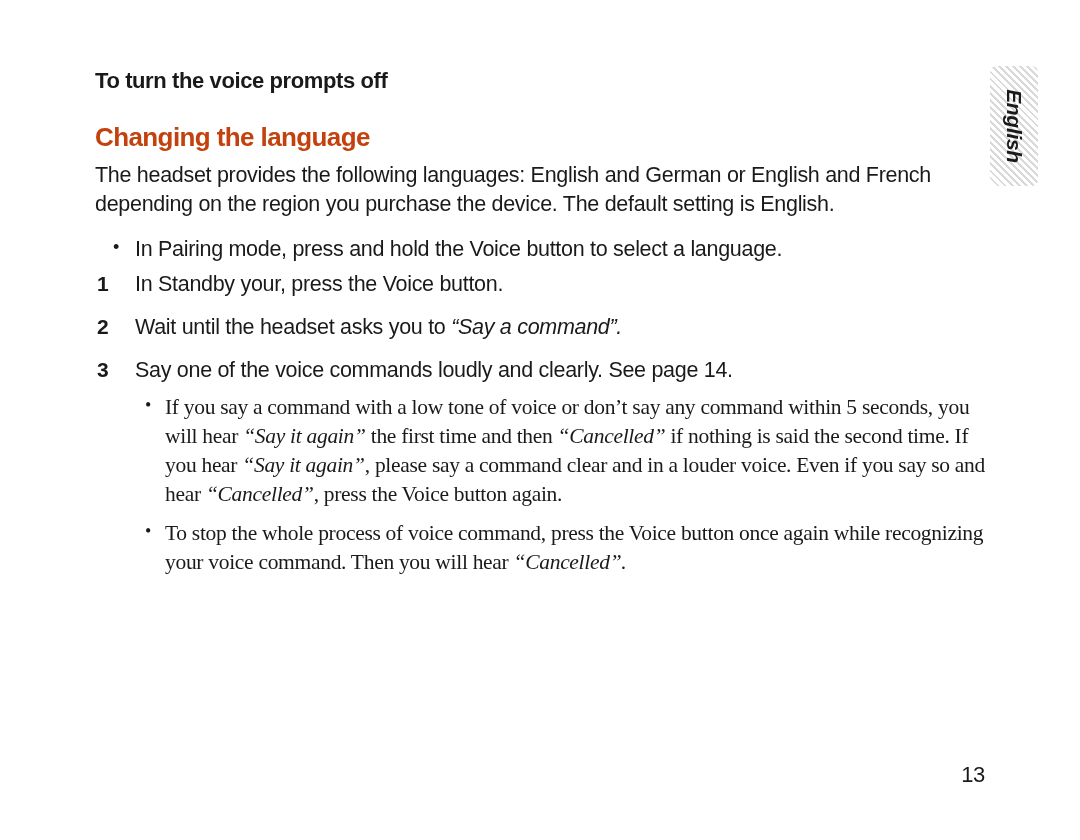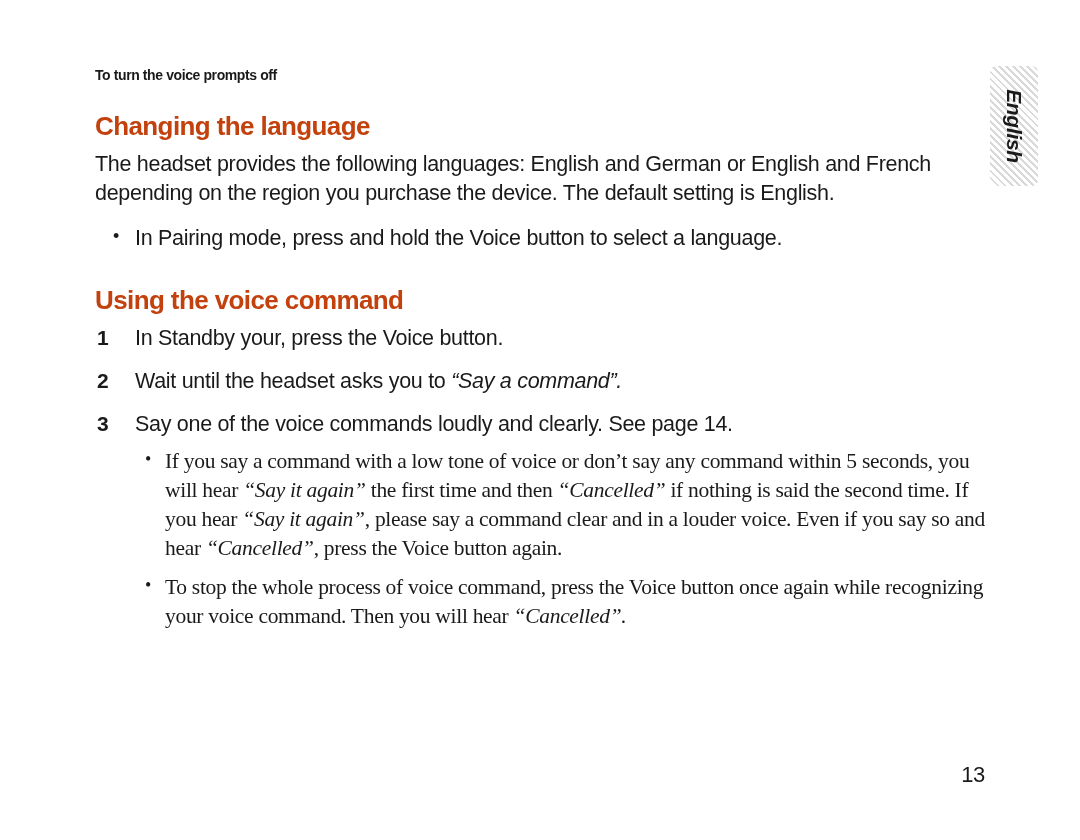--- a/index.html
+++ b/index.html
@@ -45,21 +45,21 @@
     white-space: nowrap;
     letter-spacing: -0.3px;
   }
   .content {
     font-size: 21.5px;
     line-height: 1.35;
     letter-spacing: -0.3px;
   }
   .heading-bold {
     font-weight: 700;
-    font-size: 14px;
+    font-size: 22px;
     margin: 0 0 6px 0;
     letter-spacing: -0.4px;
   }
   .para {
     margin: 0 0 16px 0;
     max-width: 860px;
   }
   .italic {
     font-style: italic;
   }
@@ -151,21 +151,20 @@
   <div class="content">
 
     <p class="heading-bold">To turn the voice prompts off</p>
 
     <p class="sec-title">Changing the language</p>
     <p class="para">The headset provides the following languages: English and German or English and French depending on the region you purchase the device. The default setting is English.</p>
     <ul class="bullets">
       <li>In Pairing mode, press and hold the Voice button to select a language.</li>
     </ul>
 
-    <p class="sec-title tight">Using the voice command</p>
     <ol class="steps">
       <li>In Standby your, press the Voice button.</li>
       <li>
         <span>Wait until the headset asks you to </span><span class="italic">“Say a command”.</span>
       </li>
       <li>
         <span>Say one of the voice  commands loudly and clearly. See page 14.</span>
         <ul class="sub">
           <li>
             <span>If you say a command with a low tone of voice or don’t say any command within 5 seconds, you will hear </span><span class="italic">“Say it again”</span><span> the first time and then </span><span class="italic">“Cancelled”</span><span> if nothing is said the second time. If you hear </span><span class="italic">“Say it again”</span><span>, please say a command clear and in a louder voice. Even if you say so and hear </span><span class="italic">“Cancelled”</span><span>, press the Voice button again.</span>

